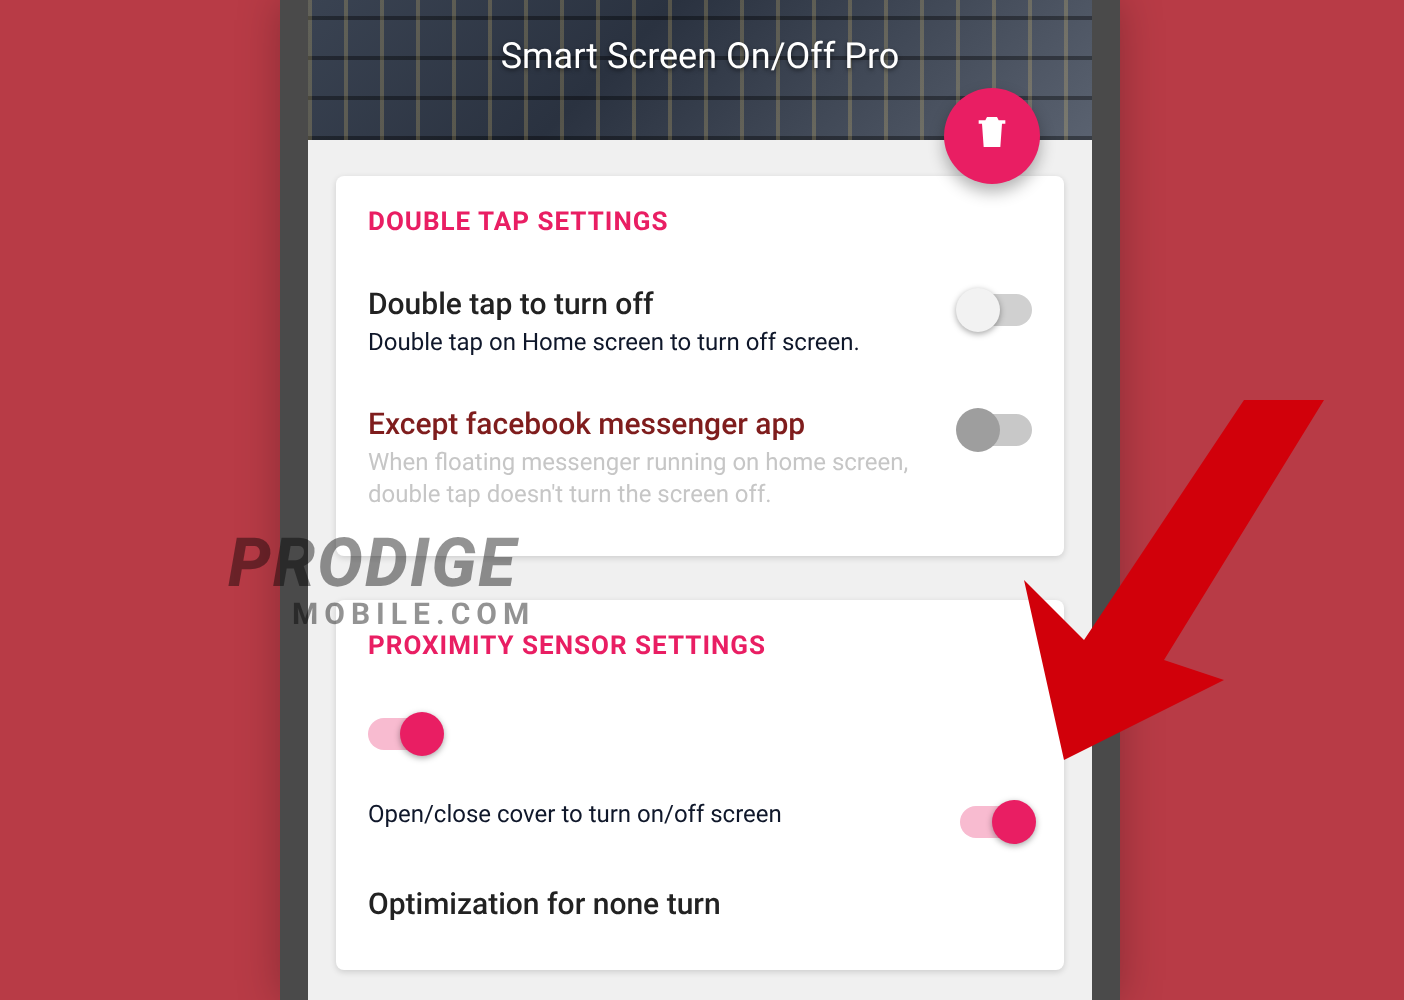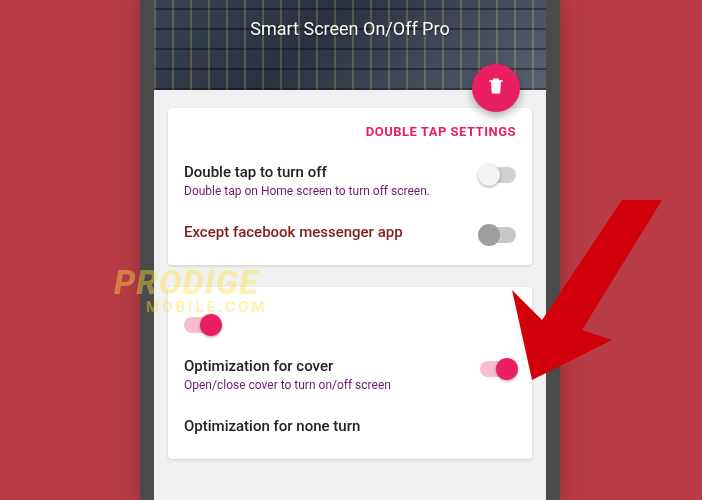--- a/index.html
+++ b/index.html
@@ -18,21 +18,21 @@
     width: 420px;
     height: 500px;
     background: #f0f0f0;
     border-left: 14px solid #4a4a4a;
     border-right: 14px solid #4a4a4a;
     box-shadow: 0 0 20px rgba(0,0,0,0.25);
     overflow: hidden;
   }
   .header {
     position: relative;
-    height: 90px;
+    height: 70px;
     background: linear-gradient(135deg,#3a4352 0%,#2a3240 40%,#5a6270 100%);
   }
   .header::before, .header::after {
     content:"";
     position:absolute;
     inset:0;
     background-image:
       repeating-linear-gradient(90deg, rgba(255,220,120,0.18) 0 2px, transparent 2px 18px),
       repeating-linear-gradient(0deg, rgba(0,0,0,0.35) 0 2px, transparent 2px 20px);
     opacity:0.6;
@@ -74,38 +74,37 @@
     box-shadow:0 1px 3px rgba(0,0,0,0.15);
     padding:16px 16px 8px 16px;
     margin-bottom:22px;
   }
   .section-title {
     color:#e91e63;
     font-size:13px;
     font-weight:700;
     letter-spacing:0.5px;
     margin-bottom:14px;
-    text-align:right;
   }
   .row {
     display:flex;
     align-items:flex-start;
     justify-content:space-between;
     padding:10px 0 14px 0;
     gap:22px;
   }
   .row-text { flex:1; }
   .row-title {
     color:#222;
     font-size:15px;
     font-weight:500;
     margin-bottom:2px;
   }
   .row-sub {
-    color:#701a75;
+    color:#0f172a;
     font-size:12px;
     line-height:1.35;
   }
   .row.disabled .row-title { color:#7f1d1d; }
   .row.disabled .row-sub { color:#c6c6c6; }
   .toggle {
     position:relative;
     width:36px;
     height:16px;
     border-radius:10px;
@@ -138,21 +137,21 @@
     pointer-events:none;
   }
   .arrow svg { width:100%; height:100%; }
   
   .watermark {
     position:absolute;
     left:114px;
     top:262px;
     font-size:34px;
     font-weight:800;
-    color:#fde047;
+    color:#000000;
     letter-spacing:1px;
     opacity:0.42;
     pointer-events:none;
     font-style:italic;
   }
   .watermark .mline {
     display:block;
     font-size:15px;
     letter-spacing:3px;
     font-style:normal;
@@ -187,38 +186,39 @@
           <div class="row-sub">Double tap on Home screen to turn off screen.</div>
         </div>
         <div class="toggle">
             <div class="thumb"></div>
           </div>
       </div>
 
       <div class="row disabled">
         <div class="row-text">
           <div class="row-title">Except facebook messenger app</div>
+          <div class="row-sub">When floating messenger running on home screen, double tap doesn't turn the screen off.</div>
         </div>
         <div class="toggle disabled">
             <div class="thumb"></div>
           </div>
       </div>
     </div>
 
     <div class="card">
+      <div class="section-title">PROXIMITY SENSOR SETTINGS</div>
 
       <div class="row">
         <div class="toggle on">
             <div class="thumb"></div>
           </div>
       </div>
 
       <div class="row">
         <div class="row-text">
-          <div class="row-title">Optimization for cover</div>
           <div class="row-sub">Open/close cover to turn on/off screen</div>
         </div>
         <div class="toggle on">
             <div class="thumb"></div>
           </div>
       </div>
 
       <div class="row">
         <div class="row-text">
           <div class="row-title">Optimization for none turn</div>

